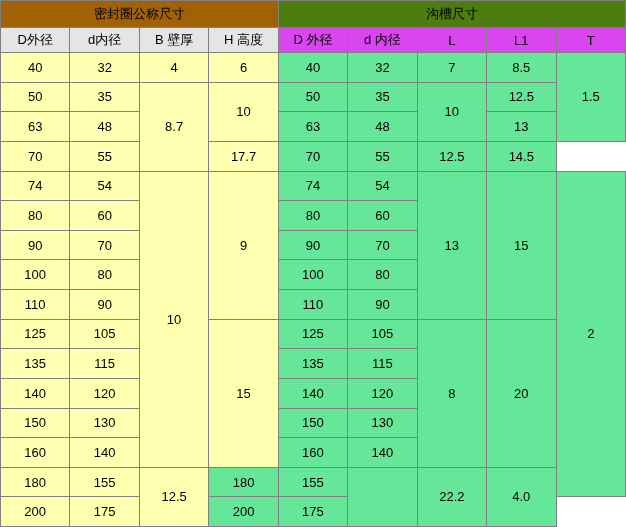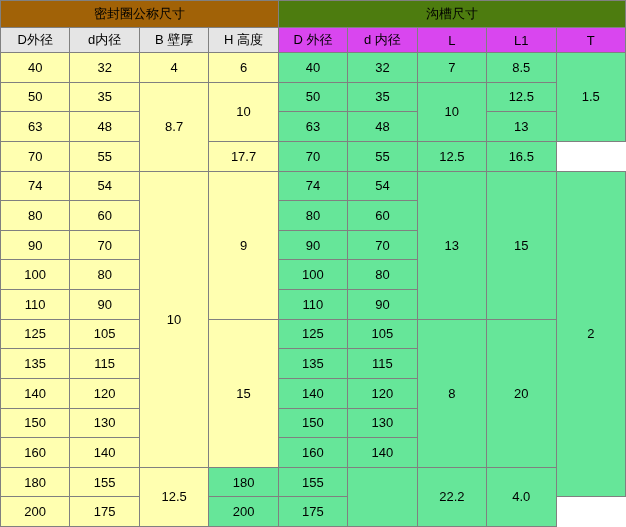--- a/index.html
+++ b/index.html
@@ -115,21 +115,21 @@
       <td class="cell-groove" rowspan="1">13</td>
     </tr>
 
     <tr>
       <td class="cell-seal">70</td>
       <td class="cell-seal">55</td>
       <td class="cell-seal" rowspan="1">17.7</td>
       <td class="cell-groove">70</td>
       <td class="cell-groove">55</td>
       <td class="cell-groove" rowspan="1">12.5</td>
-      <td class="cell-groove" rowspan="1">16.5</td>
+      <td class="cell-groove" rowspan="1">14.5</td>
     </tr>
 
     <tr>
       <td class="cell-seal">74</td>
       <td class="cell-seal">54</td>
       <td class="cell-seal" rowspan="10">10</td>
       <td class="cell-seal" rowspan="5">9</td>
       <td class="cell-groove">74</td>
       <td class="cell-groove">54</td>
       <td class="cell-groove" rowspan="5">13</td>

